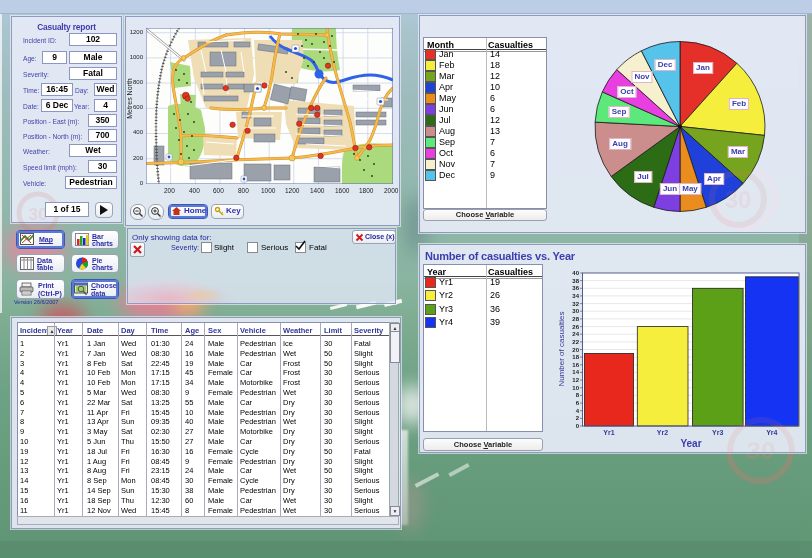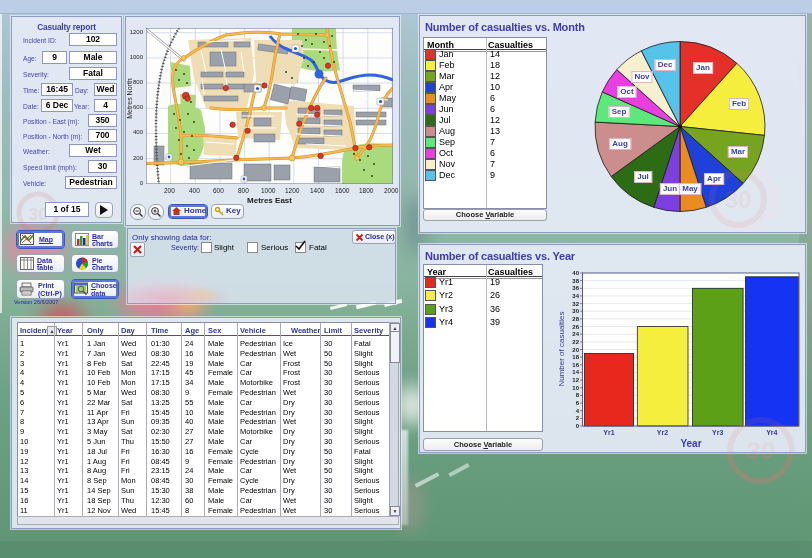--- a/index.html
+++ b/index.html
@@ -303,21 +303,20 @@
       <div class="abs" style="left:63px;">400</div>
   <div class="abs" style="left:87px;">600</div>
       <div class="abs" style="left:112px;">800</div>
   <div class="abs" style="left:135px;">1000</div>
       <div class="abs" style="left:159px;">1200</div>
   <div class="abs" style="left:184px;">1400</div>
       <div class="abs" style="left:209px;">1600</div>
   <div class="abs" style="left:233px;">1800</div>
       <div class="abs" style="left:258px;">2000</div>
  </div>
- <div class="abs" style="left:20px;top:179px;width:247px;text-align:center;font-size:8px;font-weight:bold;color:#222;">Metres East</div>
 
  <div class="btn" style="left:4px;top:187px;width:14px;height:14px;border-radius:7px;">
   <svg width="12" height="12" style="margin:1px;">
         <circle cx="5" cy="5" r="3.4" fill="none" stroke="#333" stroke-width="1"></circle>
         <line x1="7.5" y1="7.5" x2="10.5" y2="10.5" stroke="#333" stroke-width="1.4"></line>
         <line x1="3.4" y1="5" x2="6.6" y2="5" stroke="#333" stroke-width="1"></line>
       </svg>
  </div>
  <div class="btn" style="left:22px;top:187px;width:14px;height:14px;border-radius:7px;">
   <svg width="12" height="12" style="margin:1px;">
@@ -337,21 +336,20 @@
   <svg width="11" height="11" style="position:absolute;left:2px;top:1px;">
         <circle cx="3.5" cy="3.5" r="2" fill="none" stroke="#c8a000" stroke-width="1.4"></circle>
         <line x1="5" y1="5" x2="9" y2="9" stroke="#c8a000" stroke-width="1.4"></line>
         <line x1="7.5" y1="7.5" x2="8.8" y2="6.2" stroke="#c8a000" stroke-width="1"></line>
       </svg>
   <span style="position:absolute;left:14px;top:2px;color:#2f2fa8;">Key</span>
  </div>
 </div>
 
 <div class="pane" id="month" style="left:419px;top:15px;width:385px;height:216px;">
- <div class="ptitle" style="left:5px;top:5px;">Number of casualties vs. Month</div>
  <div class="whitebox" style="left:3px;top:21px;width:122px;height:170px;">
   <div class="thead" style="left:3px;top:2px;">Month</div>
   <div class="thead" style="left:64px;top:2px;">Casualties</div>
   <div class="abs" style="left:0;top:11px;width:122px;height:0;border-top:1px solid #444;"></div>
   <div class="abs" style="left:0;top:13px;width:122px;height:0;border-top:1px solid #999;"></div>
   <div class="abs" style="left:62px;top:0;width:0;height:170px;border-left:1px solid #bbb;"></div>
  </div>
  <div class="sq" style="left:4.5px;top:32.6px;background:#e43029;"></div>
     <div class="mrow" style="left:19px;top:32.6px;">Jan</div>
     <div class="mrow" style="left:70px;top:32.6px;">14</div>
@@ -615,27 +613,27 @@
       </svg>
   <span style="position:absolute;left:19px;top:2px;color:#2f2fa8;"><span style="text-decoration:underline;">C</span>hoose<br>data</span>
  </div>
  <div class="abs" style="left:14px;top:299px;font-size:5.5px;color:#23299a;">Version 26/6/2007</div>
 </div>
 
 <div class="pane" id="dtable" style="left:11px;top:317px;width:388px;height:210px;">
  <div class="whitebox" style="left:5px;top:4px;width:372px;height:193px;overflow:hidden;">
   <div class="dthead" style="left:2px;top:3px;">Incident</div>
   <div class="dthead" style="left:39px;top:3px;">Year</div>
-  <div class="dthead" style="left:69px;top:3px;">Only</div>
+  <div class="dthead" style="left:69px;top:3px;">Date</div>
   <div class="dthead" style="left:103px;top:3px;">Day</div>
   <div class="dthead" style="left:133px;top:3px;">Time</div>
   <div class="dthead" style="left:167px;top:3px;">Age</div>
   <div class="dthead" style="left:190px;top:3px;">Sex</div>
   <div class="dthead" style="left:222px;top:3px;">Vehicle</div>
-  <div class="dthead" style="left:265px;top:3px;margin-left:8px;">Weather</div>
+  <div class="dthead" style="left:265px;top:3px;">Weather</div>
   <div class="dthead" style="left:306px;top:3px;">Limit</div>
   <div class="dthead" style="left:336px;top:3px;">Severity</div>
   <div class="abs" style="left:29px;top:3px;width:8px;height:8px;background:#e8e8e8;border:1px solid #999;font-size:5px;text-align:center;line-height:8px;color:#333;">▲</div>
   <div class="abs" style="left:0;top:12px;width:372px;border-top:1px solid #555;"></div>
   <div class="abs" style="left:36px;top:0;height:193px;border-left:1px solid #aab;"></div>
   <div class="abs" style="left:64px;top:0;height:193px;border-left:1px solid #aab;"></div>
   <div class="abs" style="left:100px;top:0;height:193px;border-left:1px solid #aab;"></div>
   <div class="abs" style="left:127.80000000000001px;top:0;height:193px;border-left:1px solid #aab;"></div>
   <div class="abs" style="left:162.5px;top:0;height:193px;border-left:1px solid #aab;"></div>
   <div class="abs" style="left:185.8px;top:0;height:193px;border-left:1px solid #aab;"></div>

